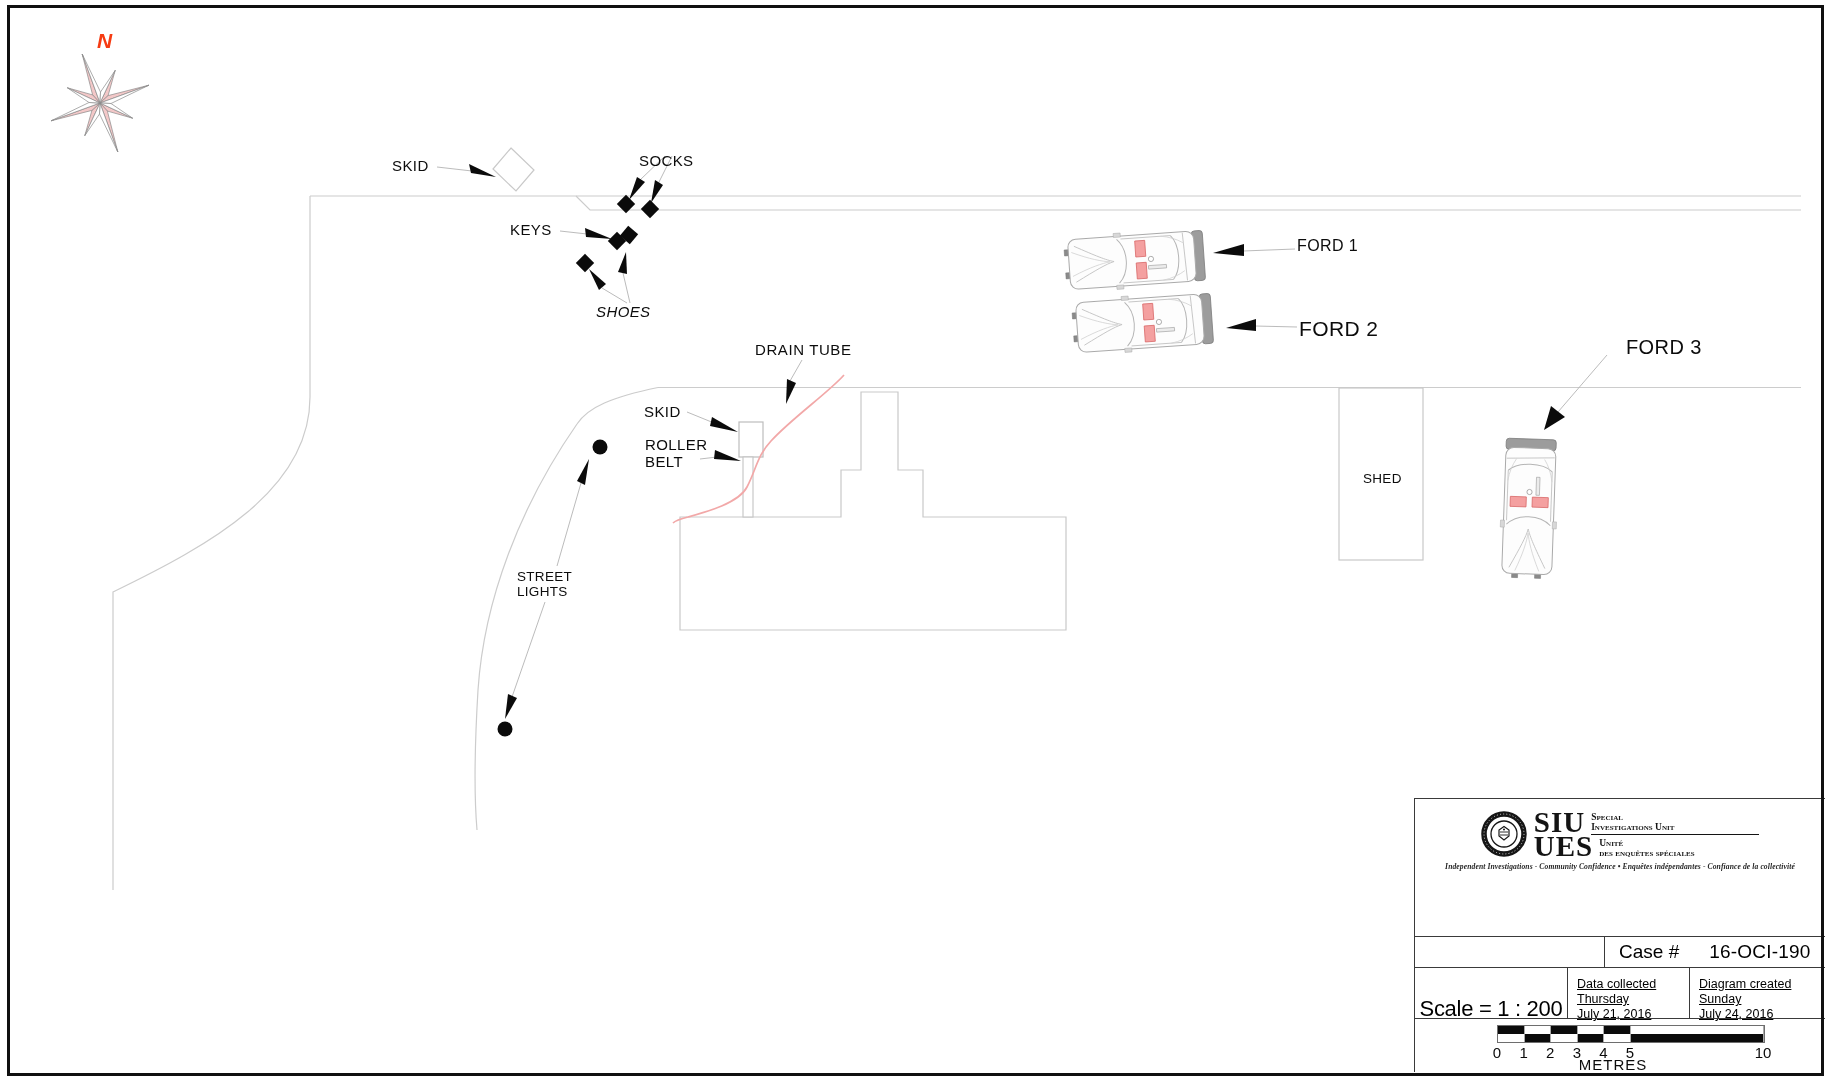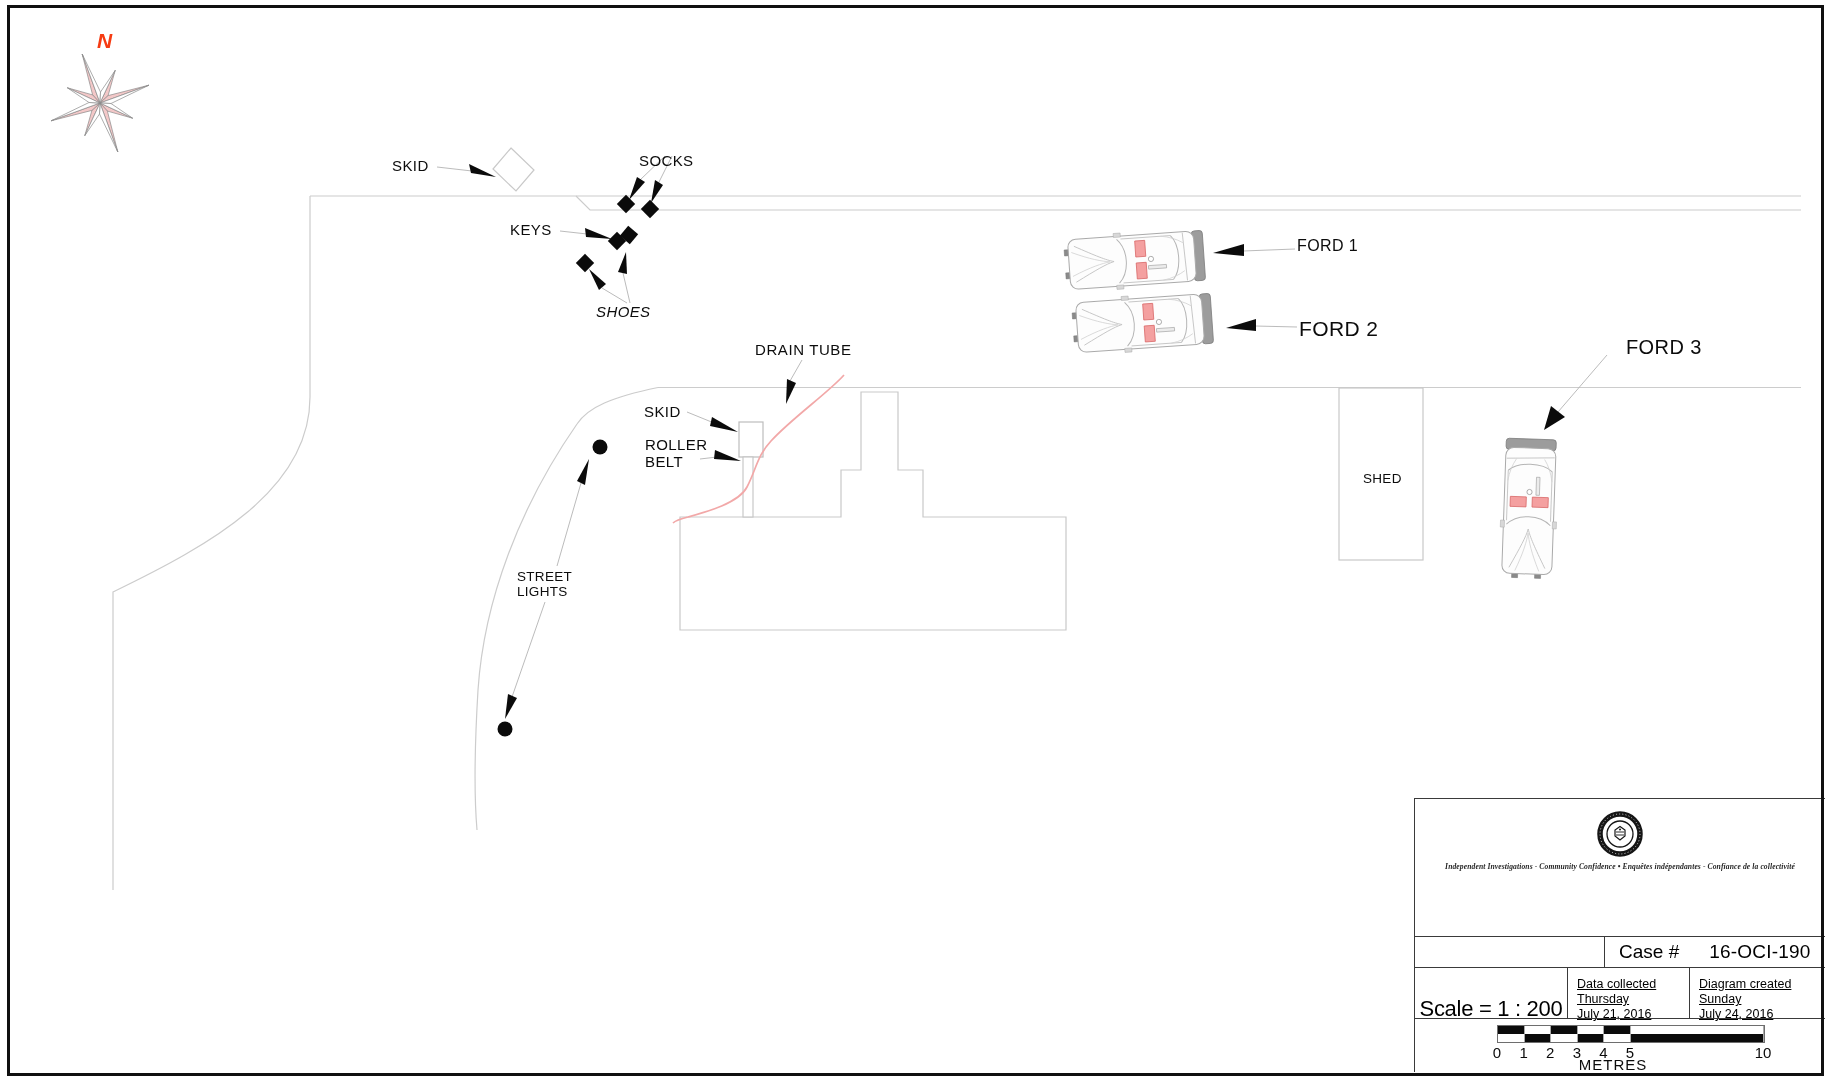--- a/index.html
+++ b/index.html
@@ -223,20 +223,36 @@
     <div class="tb-row tb-logo">
       <div class="logo-wrap">
         <svg width="46" height="46" viewBox="0 0 46 46" style="position:static;">
           <circle cx="23" cy="23" r="20" fill="#ffffff" stroke="#161616" stroke-width="5.5"></circle>
           <circle cx="23" cy="23" r="20" fill="none" stroke="#ffffff" stroke-width=".8" stroke-dasharray="1,2.2"></circle>
           <circle cx="23" cy="23" r="13" fill="#ffffff" stroke="#161616" stroke-width="1.3"></circle>
           <path d="M23,15.5 l5,3.5 v6 l-5,4 l-5,-4 v-6 z" fill="none" stroke="#161616" stroke-width="1.2"></path>
           <path d="M19,21 h8 M19,24 h8" stroke="#161616" stroke-width=".9"></path>
           <circle cx="23" cy="18.5" r="1" fill="#161616"></circle>
         </svg>
+        <div class="logo-text">
+          <div class="logo-l1">
+            <span class="big-serif">SIU</span>
+            <span class="sc sc-rule">
+              <span>Special</span><br>
+              <span>Investigations Unit</span>
+            </span>
+          </div>
+          <div class="logo-l2">
+            <span class="big-serif">UES</span>
+            <span class="sc">
+              <span>Unité</span><br>
+              <span>des enquêtes spéciales</span>
+            </span>
+          </div>
+        </div>
       </div>
       <div class="tagline">Independent Investigations - Community Confidence • Enquêtes indépendantes - Confiance de la collectivité</div>
     </div>
 
 
     <div class="tb-row tb-case">
       <div class="case-cell">
         <span class="c1">Case #</span>
         <span class="c2">16-OCI-190</span>
       </div>

